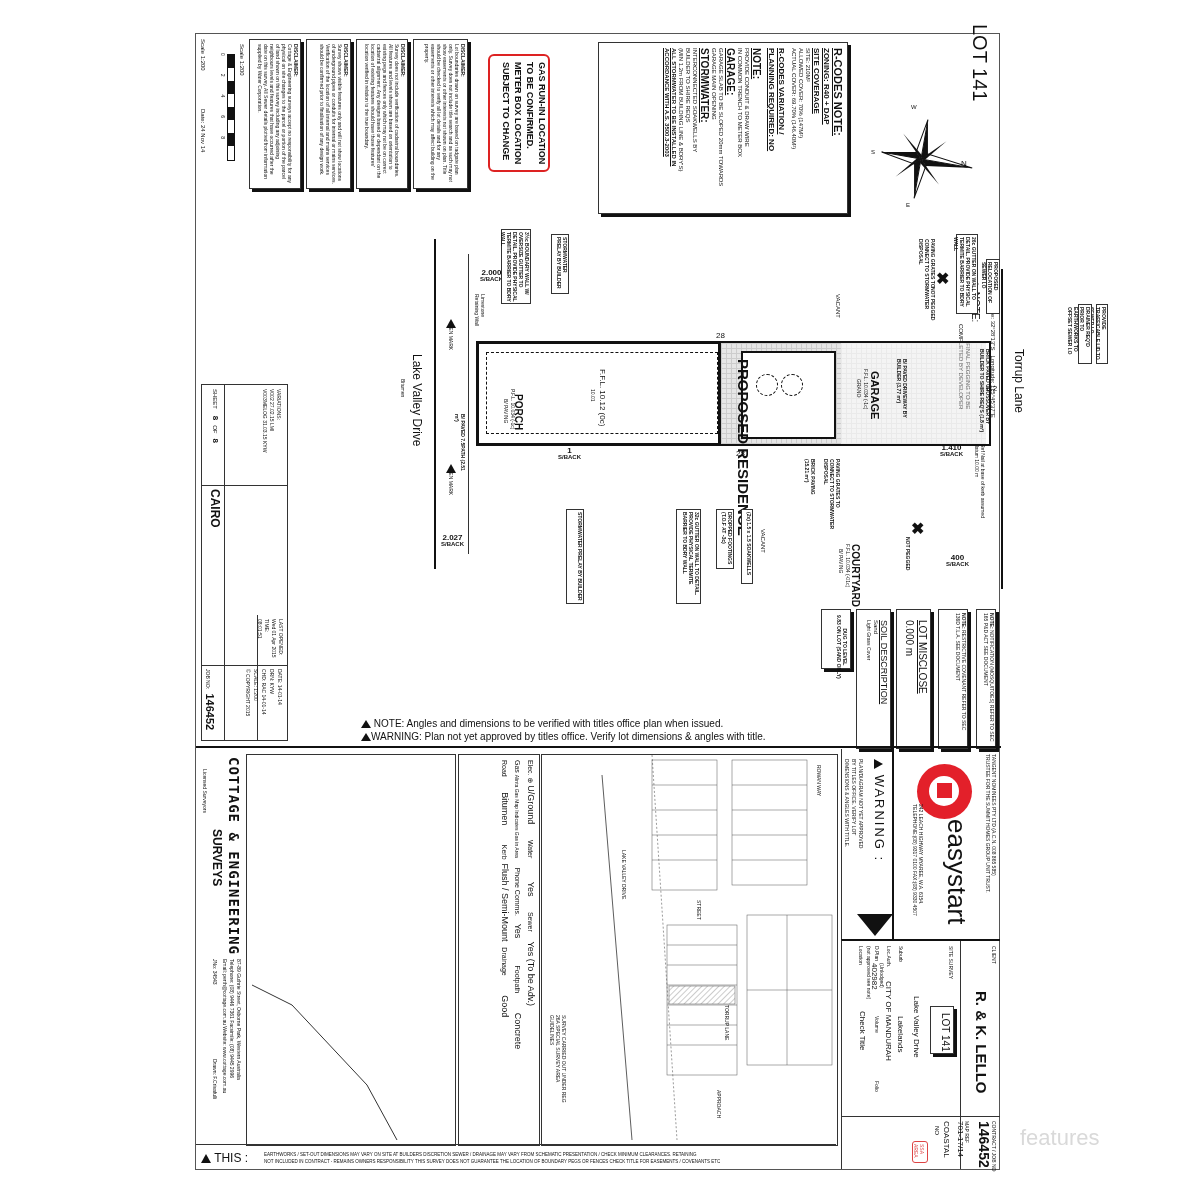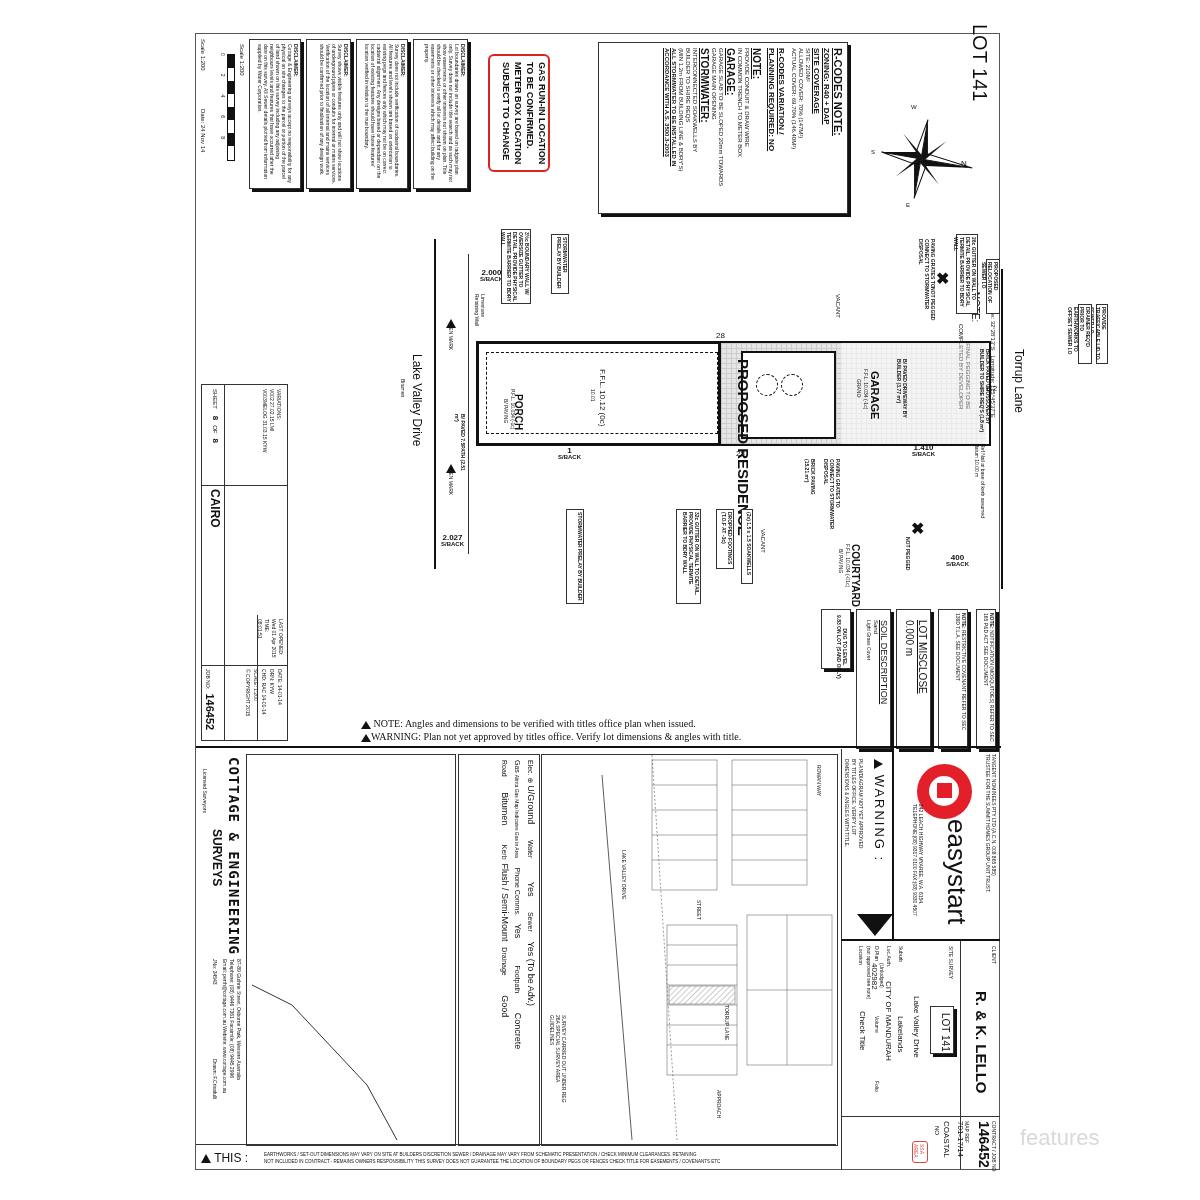--- a/index.html
+++ b/index.html
@@ -182,21 +182,21 @@
         <div>S/BACK</div>
       </div>
     <div class="abs small bold" style="left:145px; top:315px; text-align:center;">
         <div style="font-size:8px">2.027</div>
         <div>S/BACK</div>
       </div>
     <div class="abs small bold" style="left:262px; top:228px; text-align:center;">
         <div style="font-size:8px">1</div>
         <div>S/BACK</div>
       </div>
-    <div class="abs small bold" style="left:616px; top:225px; text-align:center;">
+    <div class="abs small bold" style="left:644px; top:225px; text-align:center;">
         <div style="font-size:8px">1.410</div>
         <div>S/BACK</div>
       </div>
     <div class="abs small bold" style="left:650px; top:335px; text-align:center;">
         <div style="font-size:8px">400</div>
         <div>S/BACK</div>
       </div>
 
     <div class="rot" style="left:128px; top:135px; font-size:12px;">Lake Valley Drive</div>
     <div class="rot tiny" style="left:110px; top:160px;">Bitumen</div>
@@ -275,21 +275,21 @@
         <div class="tiny">Light Grass Cover</div>
       </div>
     </div>
   <div class="box shadow" style="left:625px; top:575px; width:30px; height:60px;">
       <div class="rot tiny bold" style="left:26px; top:5px; text-align:center;">
         <div>DUG TO LEVEL</div>
         <div>9.83 ON LOT (SAND ONLY)</div>
       </div>
     </div>
 
-  <div class="abs" style="left:165px; top:683px; font-size:10px; line-height:13px;font-family:Liberation Serif, serif;">
+  <div class="abs" style="left:165px; top:683px; font-size:10px; line-height:13px;">
     <div><span class="tri" style="border-bottom-width:8px;"></span> <span>NOTE: Angles and dimensions to be verified with titles office plan when issued.</span></div>
     <div><span class="tri" style="border-bottom-width:8px;"></span><span>WARNING: Plan not yet approved by titles office. Verify lot dimensions &amp; angles with title.</span></div>
   </div>
 
   <div class="abs" style="left:5px; top:350px; width:85px; height:355px; border:1px solid #333;">
     <div class="hline" style="left:0; top:100px; width:85px;"></div>
     <div class="hline" style="left:0; top:280px; width:85px;"></div>
     <div class="vline" style="left:22px; top:0; height:355px;"></div>
     <div class="vline" style="left:55px; top:230px; height:125px;"></div>
     <div class="rot tiny" style="left:80px; top:4px; line-height:7px;">

